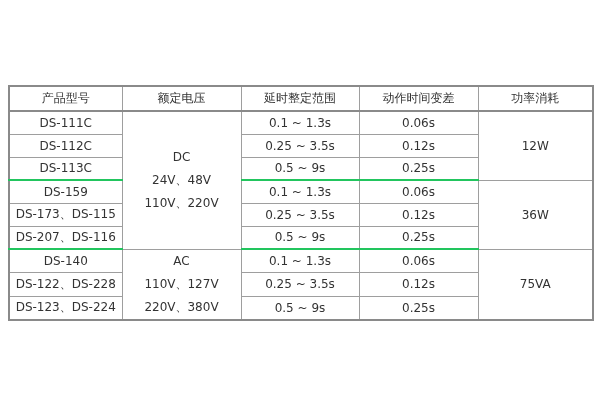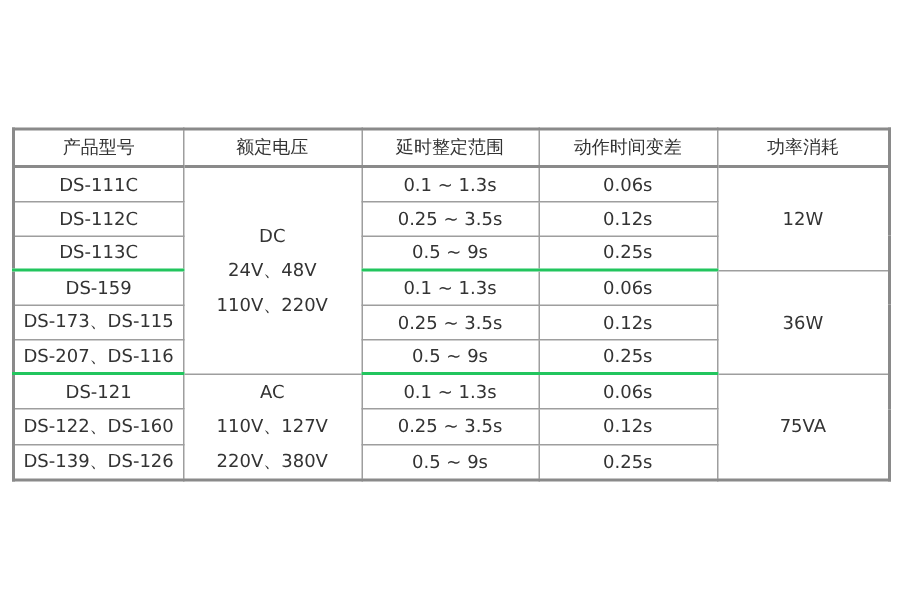--- a/index.html
+++ b/index.html
@@ -89,34 +89,34 @@
       <td>DS-173、DS-115</td>
       <td>0.25 ~ 3.5s</td>
       <td>0.12s</td>
     </tr>
     <tr class="group-end">
       <td>DS-207、DS-116</td>
       <td>0.5 ~ 9s</td>
       <td>0.25s</td>
     </tr>
     <tr>
-      <td>DS-121</td>
+      <td>DS-140</td>
       <td rowspan="3">
         <span class="voltage-line">AC</span>
         <span class="voltage-line">110V、127V</span>
         <span class="voltage-line">220V、380V</span>
       </td>
       <td>0.1 ~ 1.3s</td>
       <td>0.06s</td>
       <td rowspan="3">75VA</td>
     </tr>
     <tr>
-      <td>DS-122、DS-160</td>
+      <td>DS-122、DS-228</td>
       <td>0.25 ~ 3.5s</td>
       <td>0.12s</td>
     </tr>
     <tr>
-      <td>DS-139、DS-126</td>
+      <td>DS-123、DS-224</td>
       <td>0.5 ~ 9s</td>
       <td>0.25s</td>
     </tr>
   </tbody>
 </table>
 
 </body></html>

